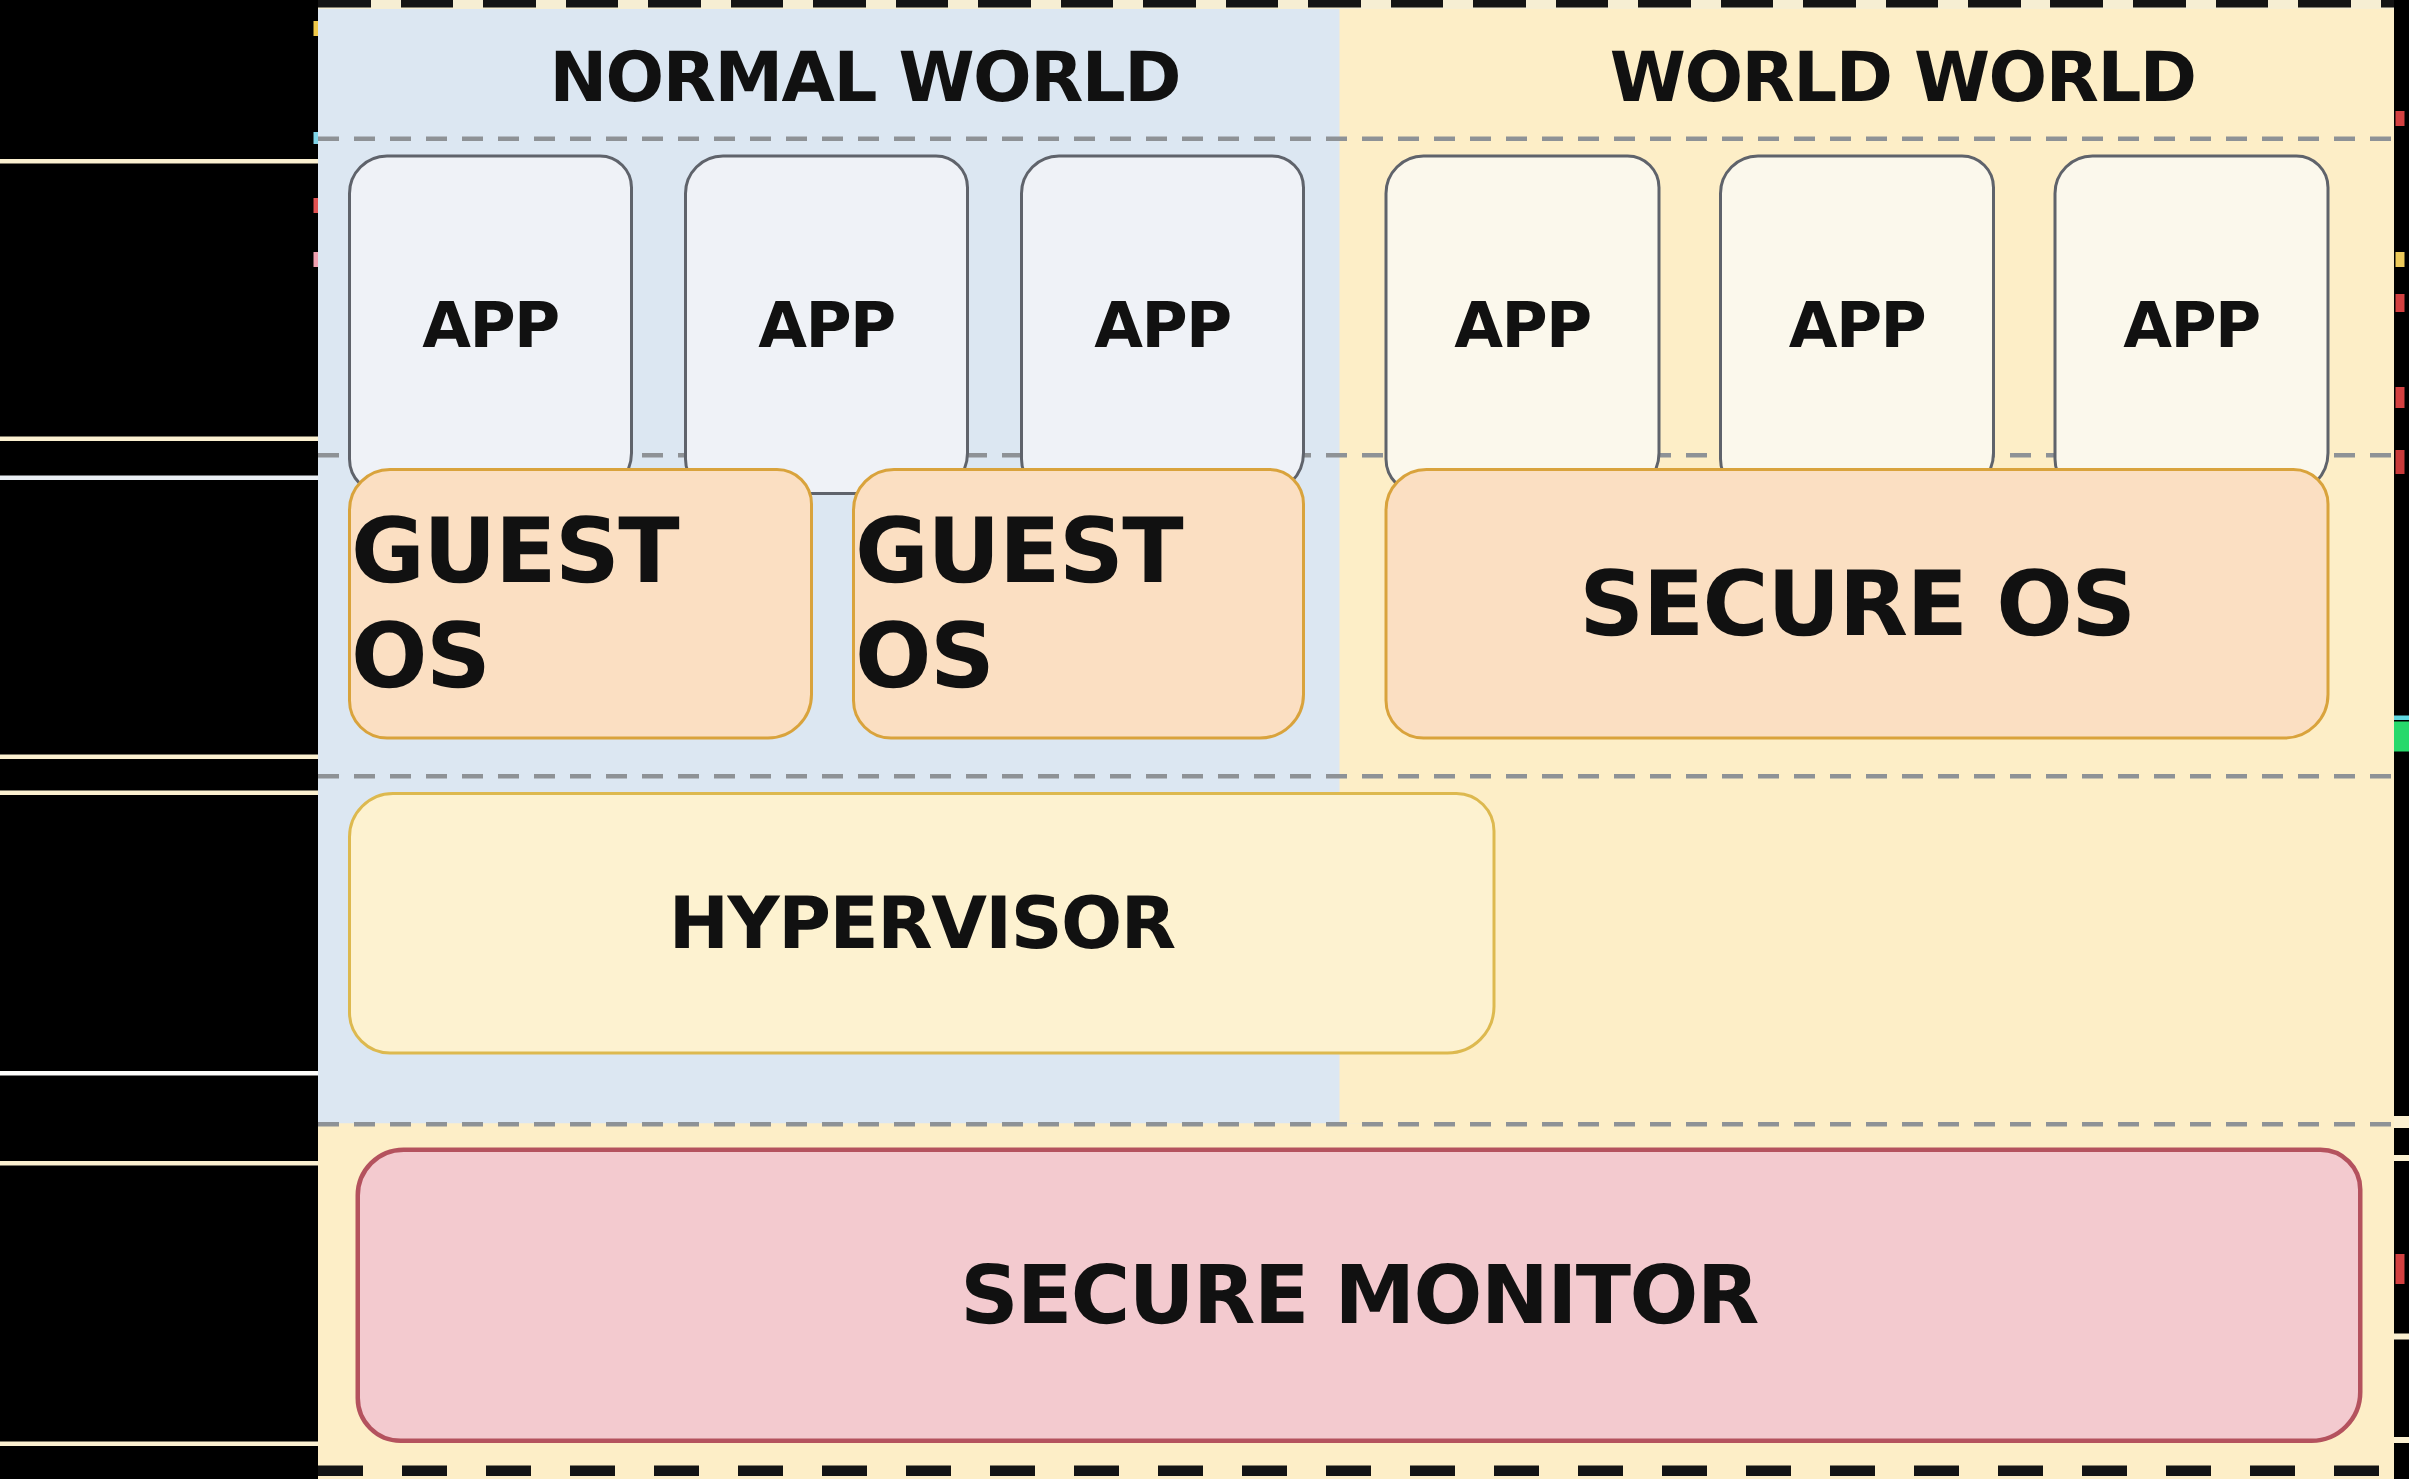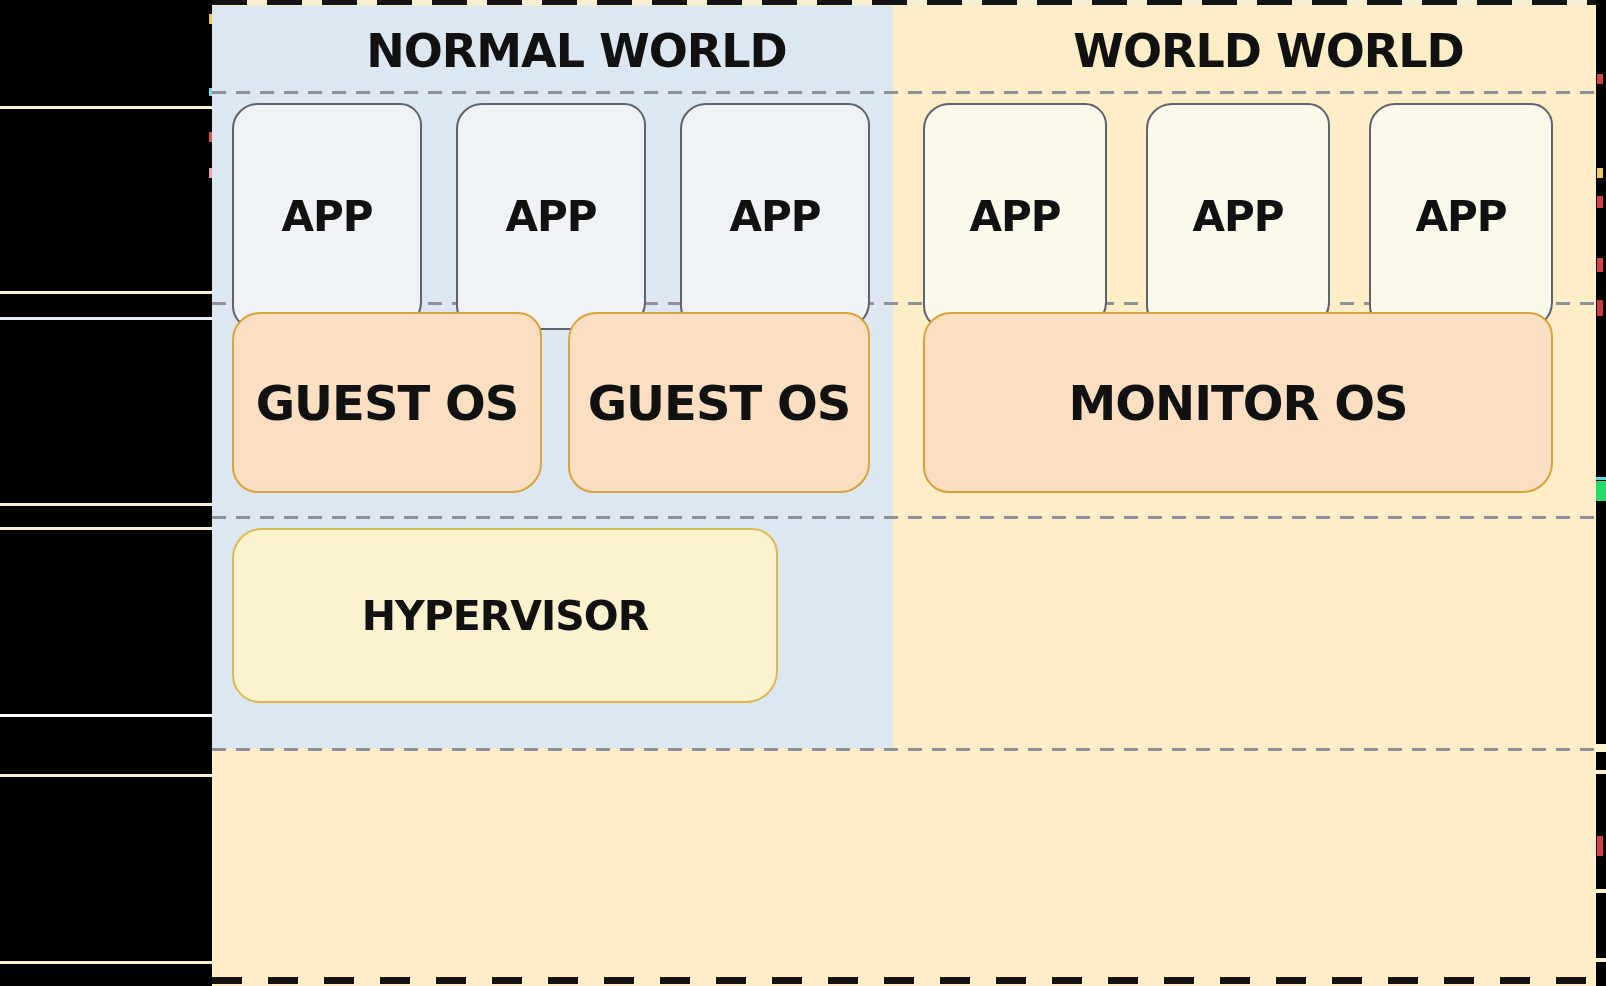--- a/index.html
+++ b/index.html
@@ -60,28 +60,28 @@
     border: 2px solid var(--app-border);
     border-radius: 26px 22px 28px 24px;
     font-size: 42px;
   }
   .app-box.secure { width: 184px; background: var(--app-secure-fill); }
   .os-box {
     top: 312px; height: 181px;
     background: var(--os-fill);
     border: 2px solid var(--os-border);
     border-radius: 28px 24px 30px 26px;
-    font-size: 48px;
+    font-size: 60px;
   }
   .hyp-box {
-    left: 20px; top: 528px; width: 546px; height: 175px;
+    left: 20px; top: 528px; width: 765px; height: 175px;
     background: var(--hyp-fill);
     border: 2px solid var(--hyp-border);
     border-radius: 30px 26px 32px 28px;
-    font-size: 41px;
+    font-size: 48px;
     text-align: center;
   }
   .monitor-box {
     left: 25px; top: 765px; width: 1338px; height: 197px;
     background: var(--monitor-fill);
     border: 3px solid var(--monitor-border);
     border-radius: 32px 28px 34px 30px;
     font-size: 54px;
   }
 
@@ -153,24 +153,25 @@
     <div class="box app-box" style="left:20px;">APP</div>
     <div class="box app-box" style="left:244px;">APP</div>
     <div class="box app-box" style="left:468px;">APP</div>
 
     <div class="box app-box secure" style="left:711px;">APP</div>
     <div class="box app-box secure" style="left:934px;">APP</div>
     <div class="box app-box secure" style="left:1157px;">APP</div>
 
     <div class="box os-box" style="left:20px;width:310px;">GUEST OS</div>
     <div class="box os-box" style="left:356px;width:302px;">GUEST OS</div>
-    <div class="box os-box" style="left:711px;width:630px;">MONITOR OS</div>
+    <div class="box os-box" style="left:711px;width:630px;">SECURE OS</div>
 
     <div class="box hyp-box">HYPERVISOR</div>
 
+    <div class="box monitor-box">SECURE MONITOR</div>
 
     <div class="top-dashes"></div>
     <div class="bottom-dashes"></div>
   </div>
 
   <div class="right-bar">
     <div class="artifact" style="left:1px;top:74px;width:6px;height:10px;background:#d44040;"></div>
     <div class="artifact" style="left:1px;top:168px;width:6px;height:10px;background:#eecb5a;"></div>
     <div class="artifact" style="left:1px;top:196px;width:6px;height:12px;background:#d44040;"></div>
     <div class="artifact" style="left:1px;top:258px;width:6px;height:14px;background:#d44040;"></div>

